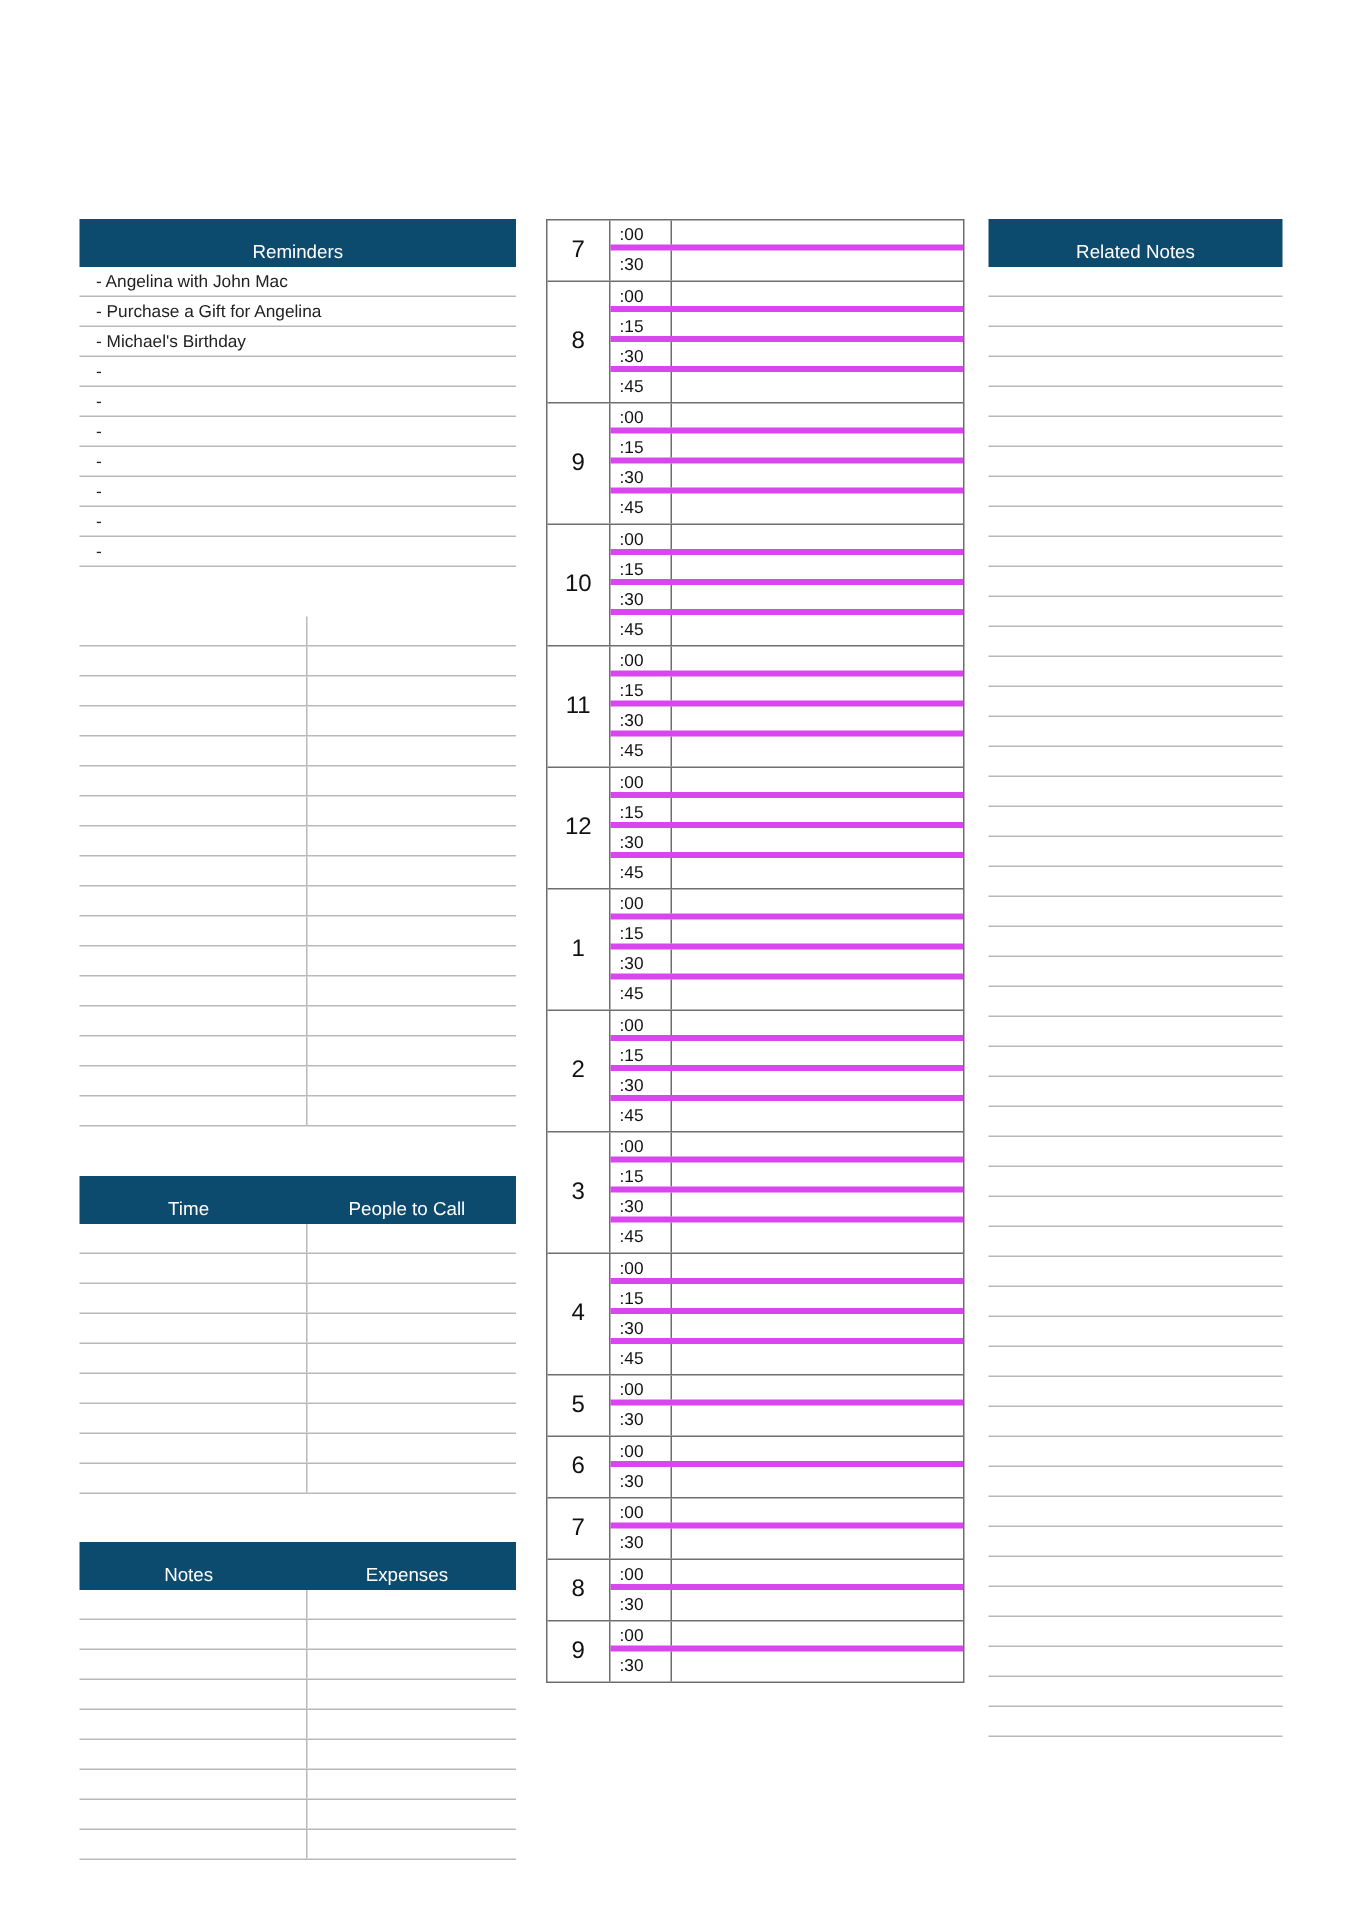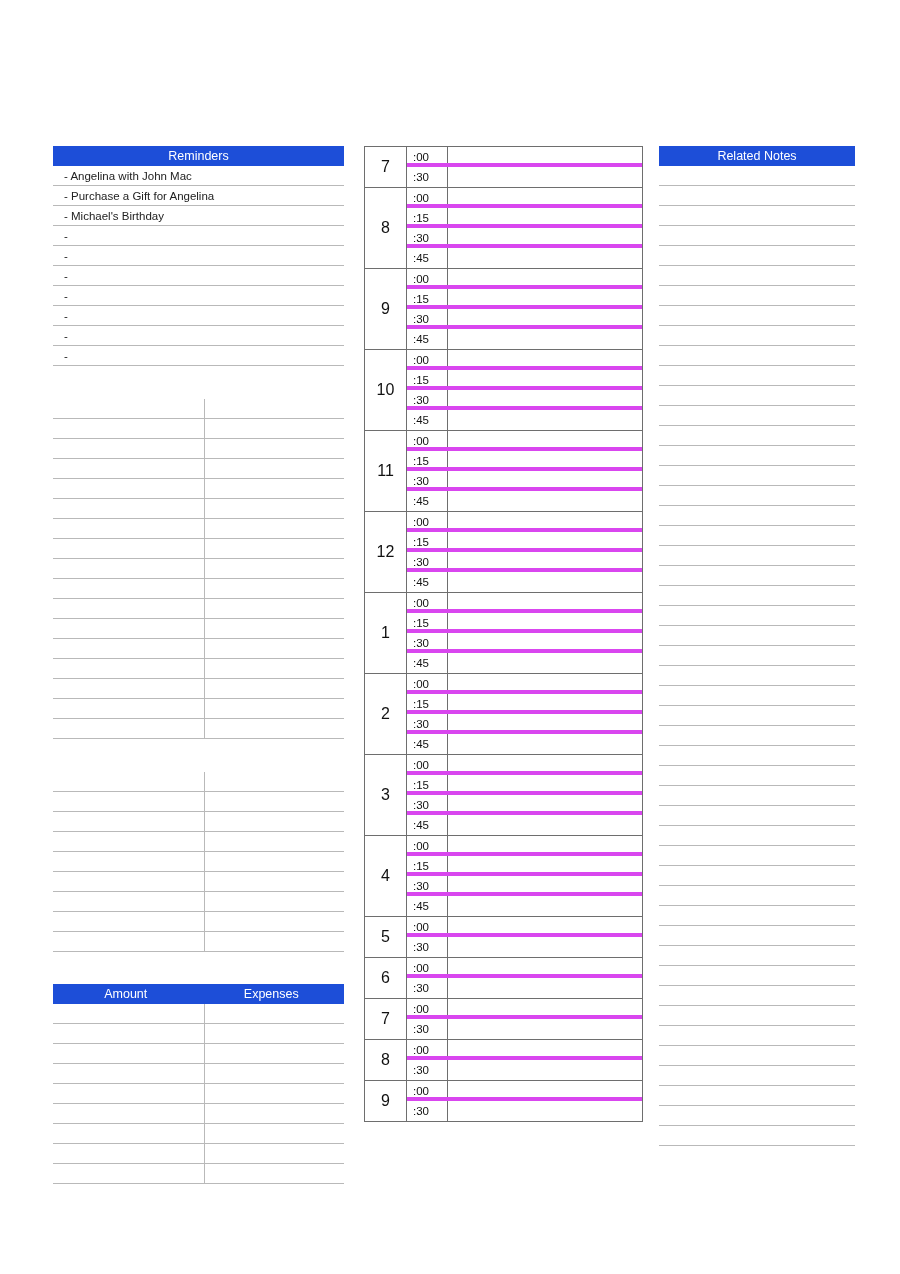--- a/index.html
+++ b/index.html
@@ -32,27 +32,27 @@
     font-size: 50px;
     font-weight: normal;
     letter-spacing: -0.5px;
     color: #111111;
     line-height: 1.1;
     white-space: nowrap;
   }
 
   
   .bar {
-    background: #1d4ed8;
+    background: #0c4a6e;
     color: #ffffff;
     font-size: 12.5px;
-    height: 20px;
+    height: 32px;
     line-height: 20px;
     display: flex;
-    align-items: flex-start;
+    align-items: flex-end;
     position: relative;
   }
   .bar .bar-center {
     width: 100%;
     text-align: center;
   }
   .bar .bar-left {
     width: 50%;
     text-align: center;
   }
@@ -263,20 +263,24 @@
           <div class="row-split">
             <div class="cell-a row-line" style="border-bottom: none; height: 19px;"></div>
             <div class="cell-b row-line" style="border-bottom: none; height: 19px;"></div>
           </div>
         </div>
     </div>
 
     <div class="gap-2"></div>
 
     <div class="block">
+      <div class="bar">
+        <span class="bar-left">Time</span>
+        <span class="bar-right">People to Call</span>
+      </div>
       <div class="split-rows" id="people-rows">
           <div class="row-split">
             <div class="cell-a row-line" style="border-bottom: none; height: 19px;"></div>
             <div class="cell-b row-line" style="border-bottom: none; height: 19px;"></div>
           </div>
           <div class="row-split">
             <div class="cell-a row-line" style="border-bottom: none; height: 19px;"></div>
             <div class="cell-b row-line" style="border-bottom: none; height: 19px;"></div>
           </div>
           <div class="row-split">
@@ -307,21 +311,21 @@
             <div class="cell-a row-line" style="border-bottom: none; height: 19px;"></div>
             <div class="cell-b row-line" style="border-bottom: none; height: 19px;"></div>
           </div>
         </div>
     </div>
 
     <div class="gap-3"></div>
 
     <div class="block">
       <div class="bar">
-        <span class="bar-left">Amount</span>
+        <span class="bar-left">Notes</span>
         <span class="bar-right">Expenses</span>
       </div>
       <div class="split-rows" id="expenses-rows">
           <div class="row-split">
             <div class="cell-a row-line" style="border-bottom: none; height: 19px;"></div>
             <div class="cell-b row-line" style="border-bottom: none; height: 19px;"></div>
           </div>
           <div class="row-split">
             <div class="cell-a row-line" style="border-bottom: none; height: 19px;"></div>
             <div class="cell-b row-line" style="border-bottom: none; height: 19px;"></div>

